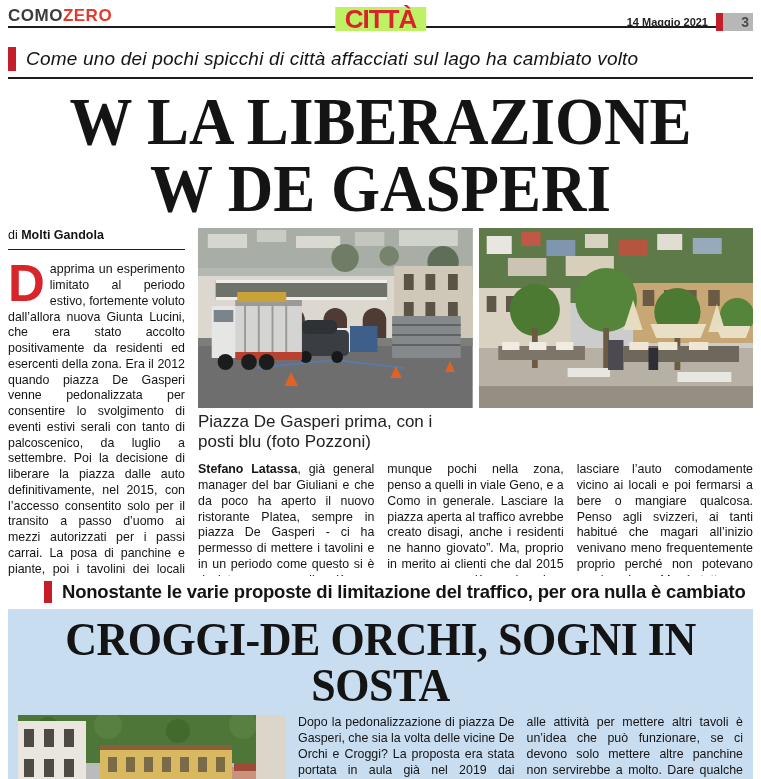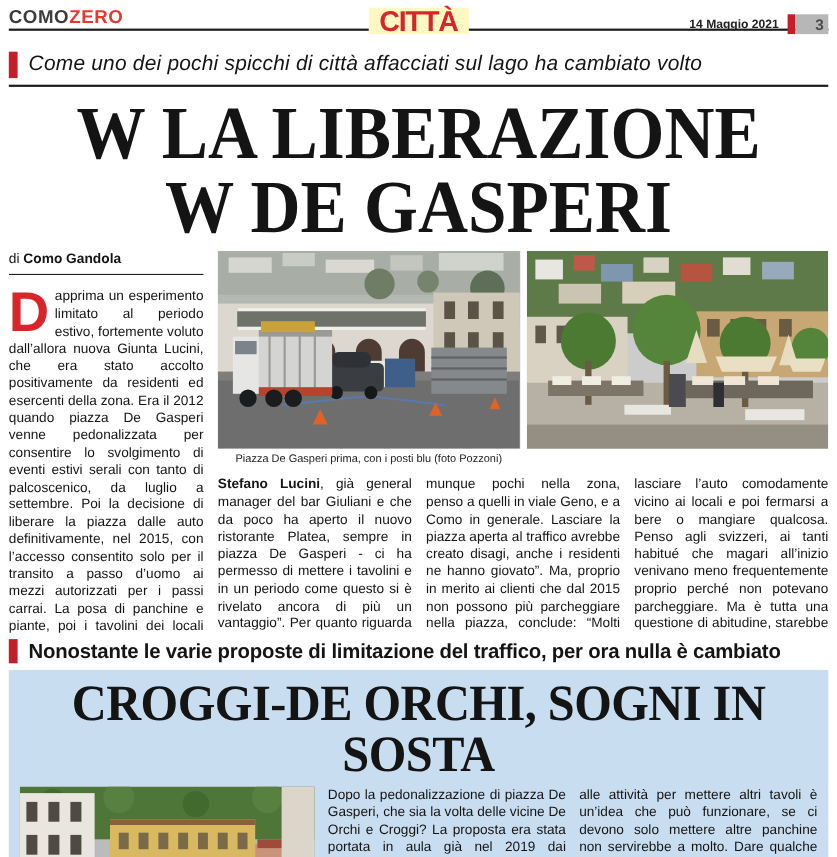--- a/index.html
+++ b/index.html
@@ -7,53 +7,53 @@
     font-family:"Liberation Sans", sans-serif; color:#141414; }
   .page { width:761px; height:779px; padding:5px 8px 0; position:relative; overflow:hidden; }
 
   
   .masthead { position:relative; height:23px; border-bottom:2px solid #1c1c1c; display:flex;
     align-items:center; justify-content:space-between; }
   .logo { font-weight:bold; font-size:17px; letter-spacing:.5px; }
   .logo .como { color:#3c3c3c; }
   .logo .zero { color:#e23a2e; }
   .section-title { position:absolute; left:50%; top:2px; transform:translateX(-50%);
-    background:#fef9c3; padding:0 10px; font-weight:bold; font-size:26px; line-height:24px;
+    background:#bef264; padding:0 10px; font-weight:bold; font-size:26px; line-height:24px;
     color:#d8252b; letter-spacing:-1px; }
   .date-box { display:flex; align-items:center; gap:0; font-size:11px; font-weight:bold; color:#222;margin-top:13px; }
   .date-box .redbar { width:7px; height:18px; background:#c41e2a; margin-left:8px; }
   .date-box .pagenum { width:30px; height:18px; background:#b7b7b7; color:#4c4c4c;
     font-size:14px; font-weight:bold; display:flex; align-items:center; justify-content:flex-end; padding-right:4px; }
 
   
   .kicker { display:flex; align-items:center; gap:10px; margin-top:19px; padding-bottom:6px;
     border-bottom:2px solid #1c1c1c; }
   .kicker .bar { width:8px; height:24px; background:#c41e2a; flex:none; }
   .kicker1-text { font-style:italic; font-size:19px; font-weight:500; letter-spacing:.2px; }
 
-  .kicker2 { display:flex; align-items:center; gap:10px; margin-top:5px; }
+  .kicker2 { display:flex; align-items:center; gap:10px; margin-top:5px;margin-left:36px; }
   .kicker2 .bar { width:8px; height:22px; background:#c41e2a; flex:none; }
   .kicker2-text { font-weight:bold; font-size:18.5px; letter-spacing:-.2px; }
 
   
   .headline { text-align:center; font-family:"Liberation Serif", serif; font-weight:bold;
     font-size:63px; line-height:.98; letter-spacing:0; margin:10px 0 6px; transform:scaleY(1.08);
     transform-origin:top center; }
 
   
   .article-top { display:flex; gap:13px; margin-top:16px; height:348px; overflow:hidden; }
   .col1 { width:177px; flex:none; }
   .byline { font-size:12.5px; padding-bottom:7px; border-bottom:1px solid #222; margin-bottom:12px; }
   .byline b { font-weight:bold; }
   .right-region { flex:1; display:flex; flex-direction:column; }
   .photo-row { display:flex; gap:6px; }
   .photo-row figure { flex:1; }
   .photo-frame { height:180px; overflow:hidden; background:#ccc; }
   .photo-frame svg { display:block; width:100%; height:100%; }
-  .caption { text-align:center; font-size:10px; color:#222; padding:4px 0 6px; }
+  .caption { font-size:17px; color:#222; padding:4px 0 6px; }
   .text-cols { display:flex; gap:13px; margin-top:4px; flex:1; overflow:hidden; }
   .text-cols .tcol { flex:1; }
 
   p.body { font-size:12.4px; line-height:1.27; text-align:justify; }
   .dropcap { float:left; color:#d8252b; font-weight:bold; font-size:51px; line-height:40px;
     padding:2px 5px 0 0; font-family:"Liberation Sans", sans-serif; }
 
   
   .blue-panel { background:#c9ddf0; margin-top:6px; padding:4px 10px 0; height:193px; overflow:hidden; }
   .headline2 { text-align:center; font-family:"Liberation Serif", serif; font-weight:bold;
@@ -86,21 +86,21 @@
     <span class="kicker1-text">Come uno dei pochi spicchi di città affacciati sul lago ha cambiato volto</span>
   </div>
 
   <div class="headline">
     <div>W LA LIBERAZIONE</div>
     <div>W DE GASPERI</div>
   </div>
 
   <div class="article-top">
     <div class="col1">
-      <div class="byline"><span>di </span><b>Como Gandola</b></div>
+      <div class="byline"><span>di </span><b>Molti Gandola</b></div>
       <p class="body"><span class="dropcap">D</span><span>apprima un esperimento limitato al periodo estivo, fortemente voluto dall’allora nuova Giunta Lucini, che era stato accolto positivamente da residenti ed esercenti della zona. Era il 2012 quando piazza De Gasperi venne pedonalizzata per consentire lo svolgimento di eventi estivi serali con tanto di palcoscenico, da luglio a settembre. Poi la decisione di liberare la piazza dalle auto definitivamente, nel 2015, con l’accesso consentito solo per il transito a passo d’uomo ai mezzi autorizzati per i passi carrai. La posa di panchine e piante, poi i tavolini dei locali per accogliere i clienti all’aperto. Tavolini che nel 2021, a causa delle restrizioni anti-Covid, sono ossigeno per bar e ristoranti poiché consentono loro di lavorare.</span></p>
 
     </div>
 
     <div class="right-region">
       <div class="photo-row">
         <figure>
           <div class="photo-frame">
 
             <svg viewBox="0 0 280 180" preserveAspectRatio="none">
@@ -209,21 +209,21 @@
               <rect x="206" y="144" width="56" height="10" fill="#e8e6e0"></rect>
               <rect x="134" y="112" width="16" height="30" fill="#4a4a50"></rect>
               <rect x="176" y="120" width="10" height="22" fill="#2e2e34"></rect>
             </svg>
           </div>
         </figure>
       </div>
 
       <div class="text-cols">
         <div class="tcol">
-          <p class="body"><b>Stefano Lucini</b><span>, già general manager del bar Giuliani e che da poco ha aperto il nuovo ristorante Platea, sempre in piazza De Gasperi - ci ha permesso di mettere i tavolini e in un periodo come questo si è rivelato ancora di più un vantaggio”. Per quanto riguarda i parcheggi sottratti alla piazza, aggiunge: “I posti auto sono co-</span></p>
+          <p class="body"><b>Stefano Latassa</b><span>, già general manager del bar Giuliani e che da poco ha aperto il nuovo ristorante Platea, sempre in piazza De Gasperi - ci ha permesso di mettere i tavolini e in un periodo come questo si è rivelato ancora di più un vantaggio”. Per quanto riguarda i parcheggi sottratti alla piazza, aggiunge: “I posti auto sono co-</span></p>
         </div>
         <div class="tcol">
           <p class="body">munque pochi nella zona, penso a quelli in viale Geno, e a Como in generale. Lasciare la piazza aperta al traffico avrebbe creato disagi, anche i residenti ne hanno giovato”. Ma, proprio in merito ai clienti che dal 2015 non possono più parcheggiare nella piazza, conclude: “Molti erano abituati ad arrivare in piazza De Gasperi,</p>
         </div>
         <div class="tcol">
           <p class="body">lasciare l’auto comodamente vicino ai locali e poi fermarsi a bere o mangiare qualcosa. Penso agli svizzeri, ai tanti habitué che magari all’inizio venivano meno frequentemente proprio perché non potevano parcheggiare. Ma è tutta una questione di abitudine, starebbe meglio anche viale Geno libero dalle auto”.</p>
         </div>
       </div>
     </div>
   </div>

